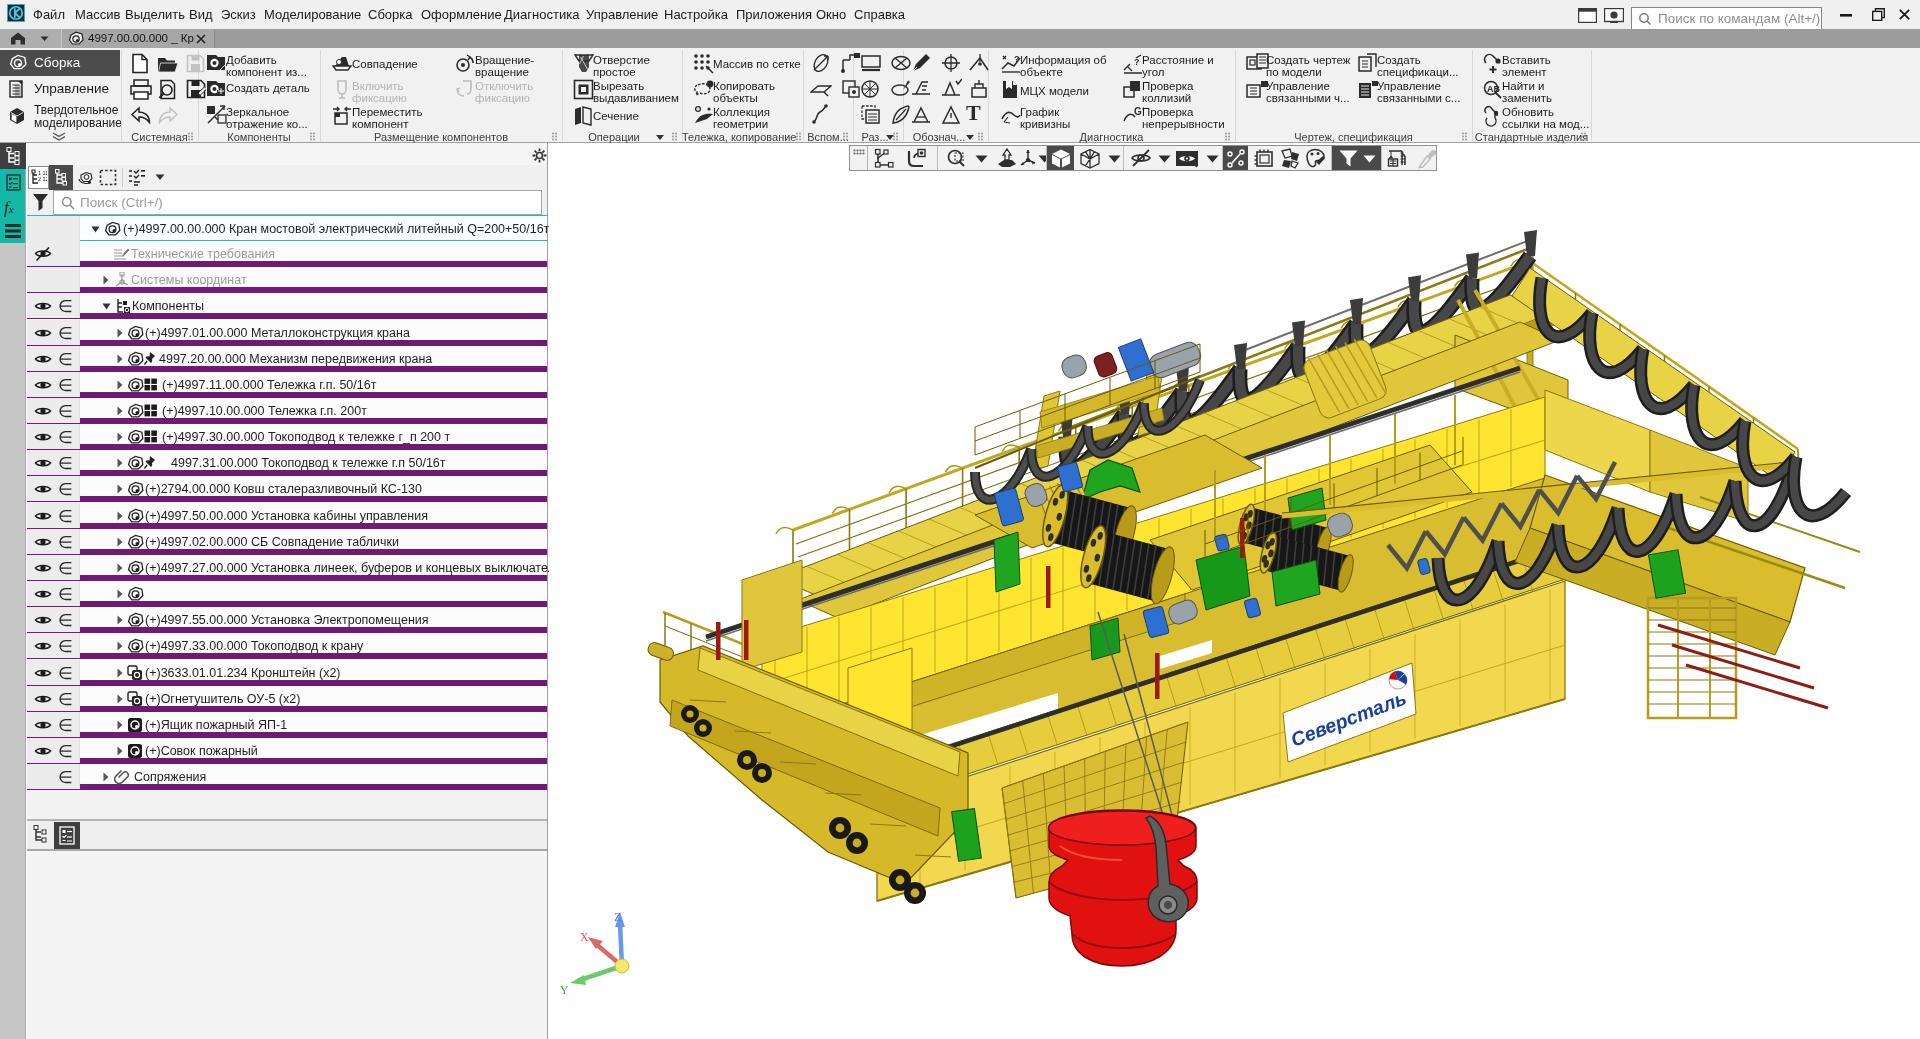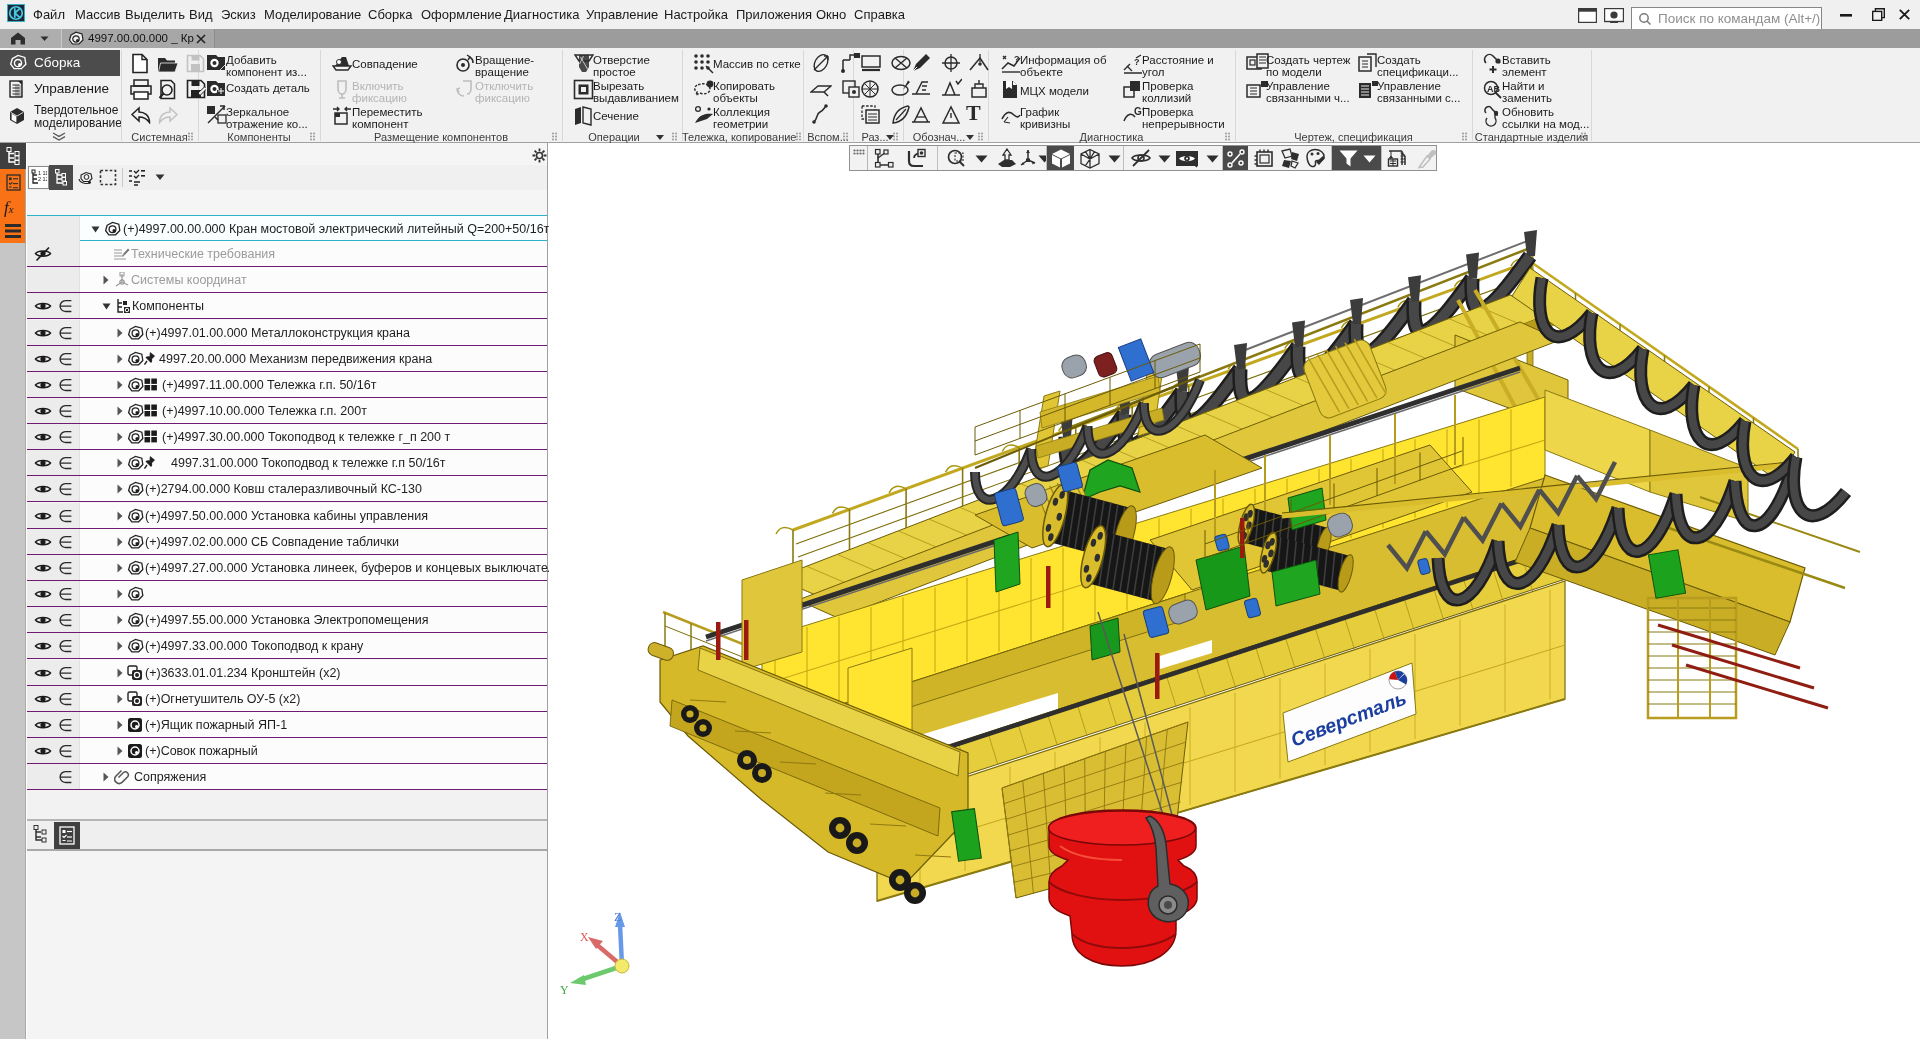--- a/index.html
+++ b/index.html
@@ -8,28 +8,28 @@
 #menubar{position:absolute;left:0;top:0;width:1920px;height:29px;background:#f0f0f0;}
 .mi{position:absolute;top:0;height:29px;line-height:29px;font-size:13px;color:#1a1a1a;}
 #tabbar{position:absolute;left:0;top:29px;width:1920px;height:19px;background:#9c9c9c;}
 #ribbon{position:absolute;left:0;top:48px;width:1920px;height:95px;background:#f1f1f1;border-bottom:1px solid #a0a0a0;}
 .gsep{position:absolute;top:2px;height:91px;width:1px;background:#d8d8d8;}
 .gcap{position:absolute;top:83px;height:12px;font-size:11px;color:#3c3c3c;text-align:center;white-space:nowrap;}
 .ritem{position:absolute;font-size:11.5px;line-height:12px;color:#1b1b1b;white-space:nowrap;}
 .ritem.dis{color:#b4b4b4;}
 .dots{position:absolute;top:84px;width:7px;height:9px;color:#8a8a8a;font-size:8px;line-height:4.5px;letter-spacing:0;}
 
-#lstrip{position:absolute;left:0;top:143px;width:26px;height:896px;background:#f97316;border-right:1px solid #a9a9a9;}
+#lstrip{position:absolute;left:0;top:143px;width:26px;height:896px;background:#14b8a6;border-right:1px solid #a9a9a9;}
 #lstrip .low{position:absolute;left:0;top:100px;width:25px;height:796px;background:#c6c6c6;}
 
 #tree{position:absolute;left:27px;top:143px;width:521px;height:896px;background:#f5f5f5;border-right:1px solid #a0a0a0;}
 #thead{position:absolute;left:0;top:2px;width:520px;height:20px;background:#cdcdcd;font-size:13px;color:#2a2a2a;line-height:20px;padding-left:9px;}
 #ttools{position:absolute;left:0;top:22px;width:520px;height:25px;background:#f0f0f0;}
 #tsearch{position:absolute;left:0;top:47px;width:520px;height:26px;background:#f0f0f0;}
-.trow{position:absolute;left:0;width:520px;height:26px;border-bottom:1px solid #701a75;background:#fcfcfc;font-size:12.5px;color:#1e1e1e;}
+.trow{position:absolute;left:0;width:520px;height:26px;border-bottom:6px solid #701a75;background:#fcfcfc;font-size:12.5px;color:#1e1e1e;}
 .trow .cells{position:absolute;left:0;top:0;width:53px;height:25px;background:#ececec;border-right:1px solid #e0e0e0;}
 .trow.gray{color:#9b9b9b;}
 .tlabel{position:absolute;top:0;height:26px;line-height:26px;white-space:nowrap;}
 .eye{position:absolute;left:7px;top:4px;width:18px;height:18px;}
 .member{position:absolute;left:31px;top:3px;width:16px;height:19px;font-size:17px;color:#2a2a2a;font-family:"Liberation Serif",serif;}
 #viewport{position:absolute;left:549px;top:143px;width:1371px;height:896px;background:#ffffff;}
 #vtoolbar{position:absolute;left:300px;top:2px;width:588px;height:26px;background:#f2f2f2;border:1px solid #909090;}
 .vsep{position:absolute;top:0;width:1px;height:24px;background:#bdbdbd;}
 .vdark{background:#4a4a4a;}
 svg{display:block;}
@@ -602,20 +602,31 @@
 <svg class="abs" style="left:101px;top:4px" width="18" height="17" viewBox="0 0 18 17">
         <path d="M1 2 h3 M1 7 h3 M1 12 h3" stroke="#222" stroke-width="1.4"></path>
         <path d="M6 2 l2 2 3-3 M6 7 l2 2 3-3" fill="none" stroke="#222" stroke-width="1.3"></path>
         <path d="M6 13 h6 M6 16 h4" stroke="#222" stroke-width="1.3"></path>
         <rect x="13" y="1" width="4" height="1.6" fill="#222"></rect>
         <rect x="13" y="6" width="4" height="1.6" fill="#222"></rect>
       </svg>
 <svg class="abs" style="left:128px;top:9px" width="10" height="7" viewBox="0 0 10 7">
         <path d="M0.5 0.5 L5 6 L9.5 0.5 Z" fill="#333"></path>
       </svg>
+</div>
+<div id="tsearch">
+<svg class="abs" style="left:5px;top:3px" width="17" height="19" viewBox="0 0 17 19">
+        <path d="M1 1 H16 L10.5 8 V15 L6.5 18 V8 Z" fill="#2b2b2b"></path>
+      </svg>
+<div class="abs" style="left:26px;top:0;width:489px;height:25px;background:#fff;border:1px solid #a6a6a6"></div>
+<svg class="abs" style="left:34px;top:6px" width="14" height="14" viewBox="0 0 14 14">
+        <circle cx="5.8" cy="5.8" r="4.3" fill="none" stroke="#8a8a8a" stroke-width="1.5"></circle>
+        <path d="M9 9 L13 13" stroke="#8a8a8a" stroke-width="1.5"></path>
+      </svg>
+<span class="abs" style="left:53px;top:0;line-height:26px;font-size:13.5px;color:#9a9a9a">Поиск (Ctrl+/)</span>
 </div>
 <div id="trows">
       <div class="trow" style="top:72px;background:#fbfeff;border-top:1px solid #29b4c8;border-bottom:1px solid #29b4c8;height:26px;">
         <div class="cells"></div>
         <svg class="abs" style="left:64px;top:10px" width="9" height="7" viewBox="0 0 9 7">
           <path d="M0.5 0.5 H8.5 L4.5 6.5 Z" fill="#333"></path>
         </svg>
         <svg class="abs" style="left:77px;top:5px" width="17" height="16" viewBox="0 0 17 16">
           <path d="M3.2 4.2 L8.5 1.4 L14.8 3.2 L15.8 9.5 L11.6 13.8 H4.8 L1.6 9.5 Z" fill="#fff" stroke="#222" stroke-width="1.3"></path>
           <circle cx="8.5" cy="8.2" r="3.4" fill="none" stroke="#222" stroke-width="1.3"></circle>

